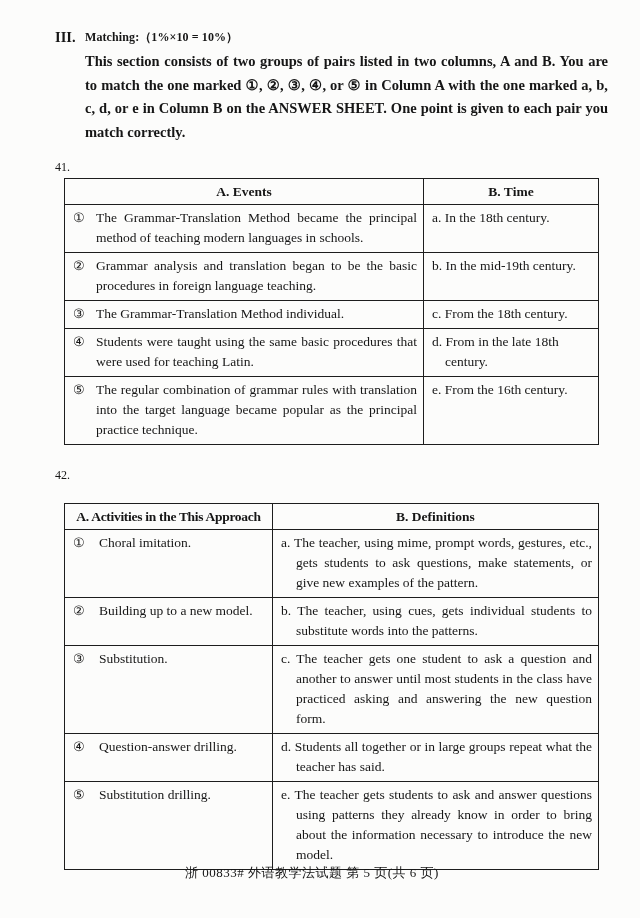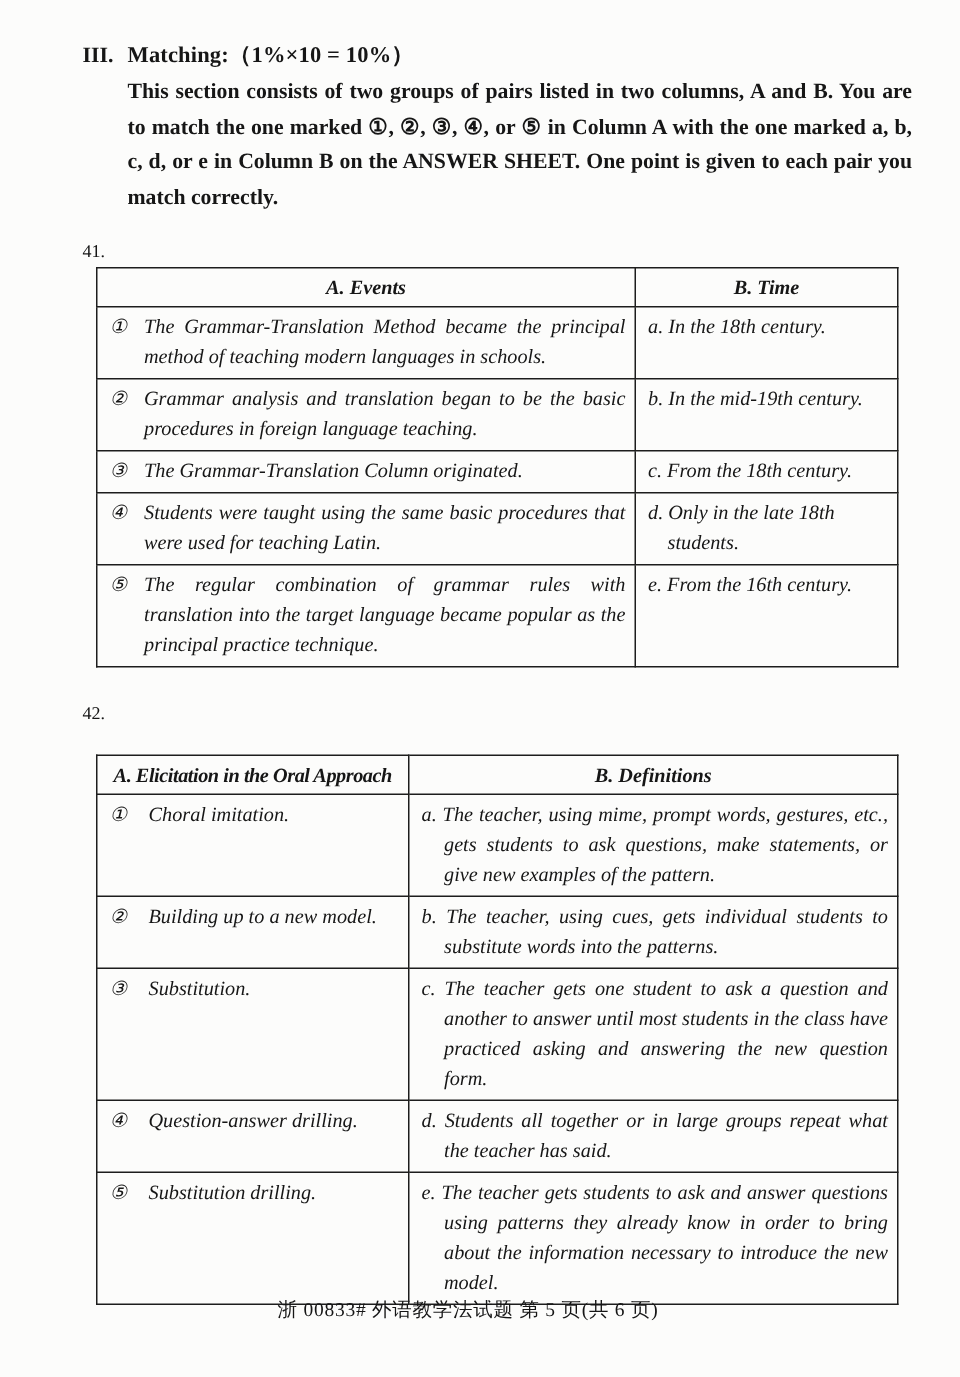--- a/index.html
+++ b/index.html
@@ -10,38 +10,38 @@
     font-family: "Liberation Serif", "DejaVu Serif", serif;
     position: relative;
     overflow: hidden;
   }
   .page { position: absolute; inset: 0; padding: 26px 32px 16px 55px; }
 
   
   .section { display: flex; }
   .sec-num { flex: 0 0 30px; font-weight: bold; font-size: 14.5px; line-height: 23px; }
   .sec-body { width: 523px; }
-  .sec-title { font-weight: bold; font-size: 15px; line-height: 23px; letter-spacing: 0.1px; }
+  .sec-title { font-weight: bold; font-size: 12px; line-height: 23px; letter-spacing: 0.1px; }
   .sec-instructions {
     font-weight: bold; font-size: 14.5px; line-height: 23.5px;
     text-align: justify; margin-top: 1px;
   }
 
   
   .q-label { font-size: 12px; line-height: 16px; }
   .q-label.first { margin-top: 15px; margin-bottom: 3px; }
   .q-label.second { margin-top: 22px; margin-bottom: 20px; }
 
   
   table {
     border-collapse: collapse; table-layout: fixed;
     width: 534px; margin-left: 9px;
     background: #fcfcfb;
   }
-  th, td { border: 1.6px solid #1d1d1d; font-style: italic; }
+  th, td { border: 1.6px solid #1d1d1d; }
   th {
     font-size: 13.5px; font-weight: bold; text-align: center;
     height: 26px; padding: 2px 3px; overflow: hidden; white-space: nowrap;
   }
   th.tight { letter-spacing: -0.3px; }
   td {
     vertical-align: top; font-size: 13.5px; line-height: 20px;
     padding: 3px 6px 4px 8px;
   }
   .item { display: flex; }
@@ -102,36 +102,36 @@
             </div>
           </td>
       <td>
             <div class="hang">b. In the mid-19th century.</div>
           </td>
     </tr>
     <tr>
       <td>
             <div class="item">
               <span class="marker">③</span>
-              <span class="item-text">The Grammar-Translation Column originated.</span>
+              <span class="item-text">The Grammar-Translation Method individual.</span>
             </div>
           </td>
       <td>
             <div class="hang">c. From the 18th century.</div>
           </td>
     </tr>
     <tr>
       <td>
             <div class="item">
               <span class="marker">④</span>
               <span class="item-text">Students were taught using the same basic procedures that were used for teaching Latin.</span>
             </div>
           </td>
       <td>
-            <div class="hang">d. Only in the late 18th students.</div>
+            <div class="hang">d. From in the late 18th century.</div>
           </td>
     </tr>
     <tr>
       <td>
             <div class="item">
               <span class="marker">⑤</span>
               <span class="item-text">The regular combination of grammar rules with translation into the target language became popular as the principal practice technique.</span>
             </div>
           </td>
       <td>
@@ -143,21 +143,21 @@
 
   <div class="q-label second">42.</div>
 
   <table class="t42">
     <colgroup>
         <col style="width:208px">
         <col style="width:326px">
       </colgroup>
     <tbody>
         <tr>
-      <th class="tight">A. Elicitation in the Oral Approach</th>
+      <th class="tight">A. Activities in the This Approach</th>
       <th>B. Definitions</th>
     </tr>
     <tr>
       <td>
             <div class="item">
               <span class="marker">①</span>
               <span class="item-text">Choral imitation.</span>
             </div>
           </td>
       <td>

